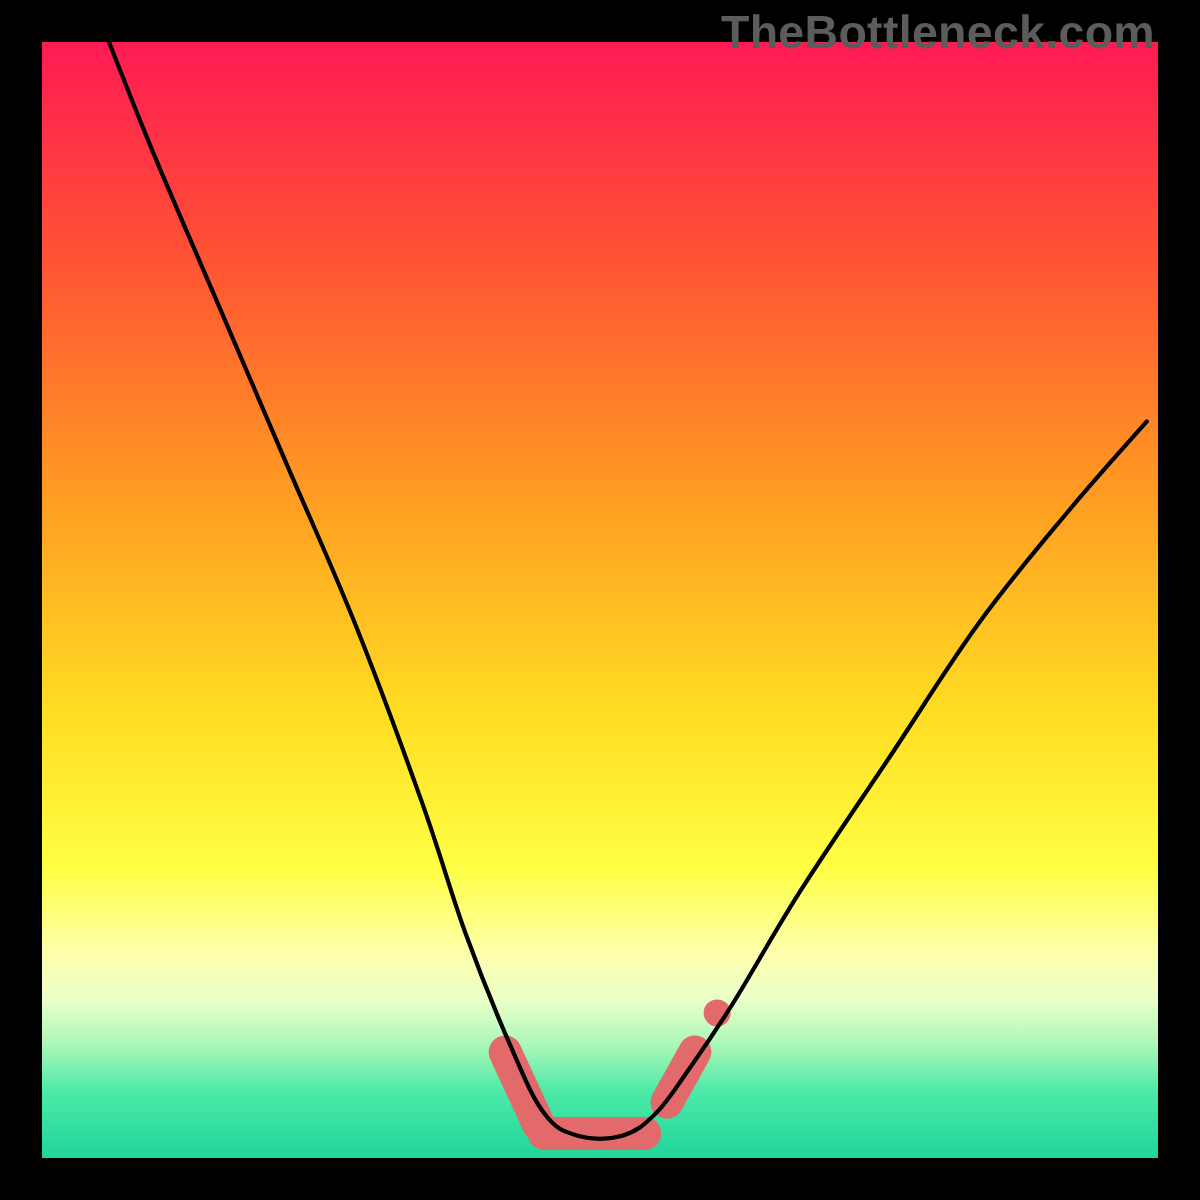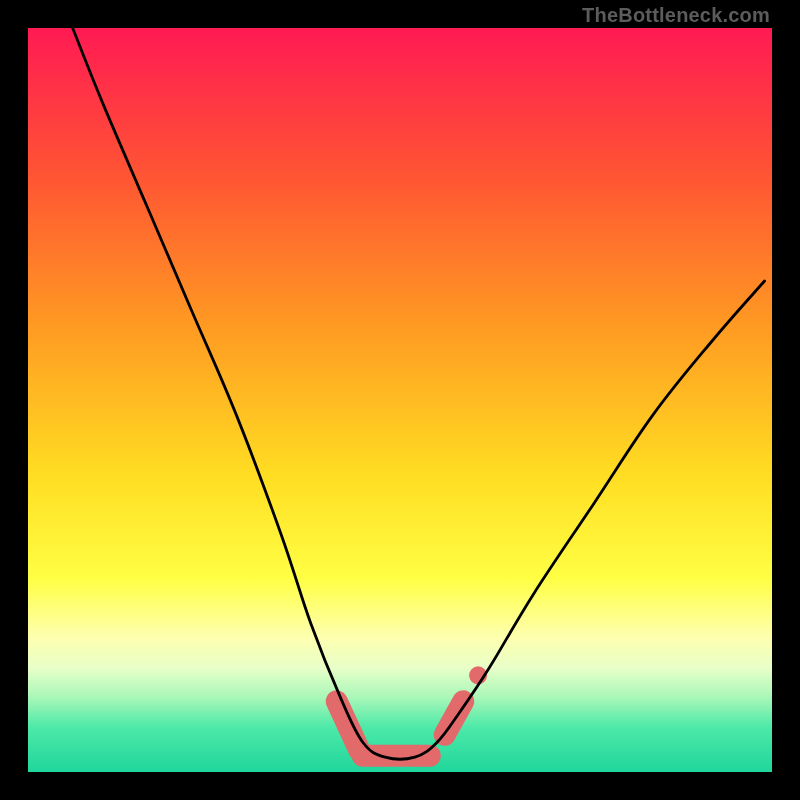--- a/index.html
+++ b/index.html
@@ -26,21 +26,21 @@
     left: 28px;
     width: 744px;
     height: 744px;
     overflow: hidden;
   }
   .watermark {
     position: absolute;
     top: 4px;
     right: 30px;
     color: #5c5c5c;
-    font-size: 20px;
+    font-size: 31px;
     font-weight: bold;
     z-index: 10;
     letter-spacing: 0.2px;
   }
   svg {
     display: block;
   }
 </style>
 </head>
 <body>

